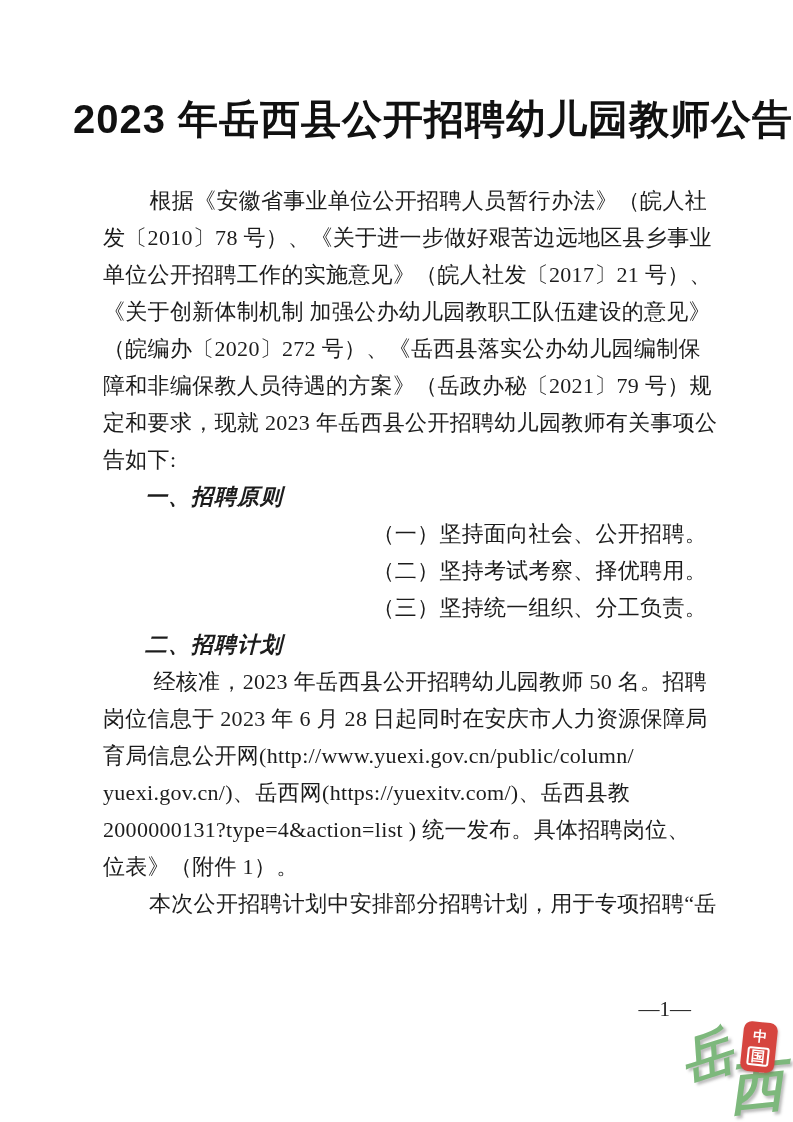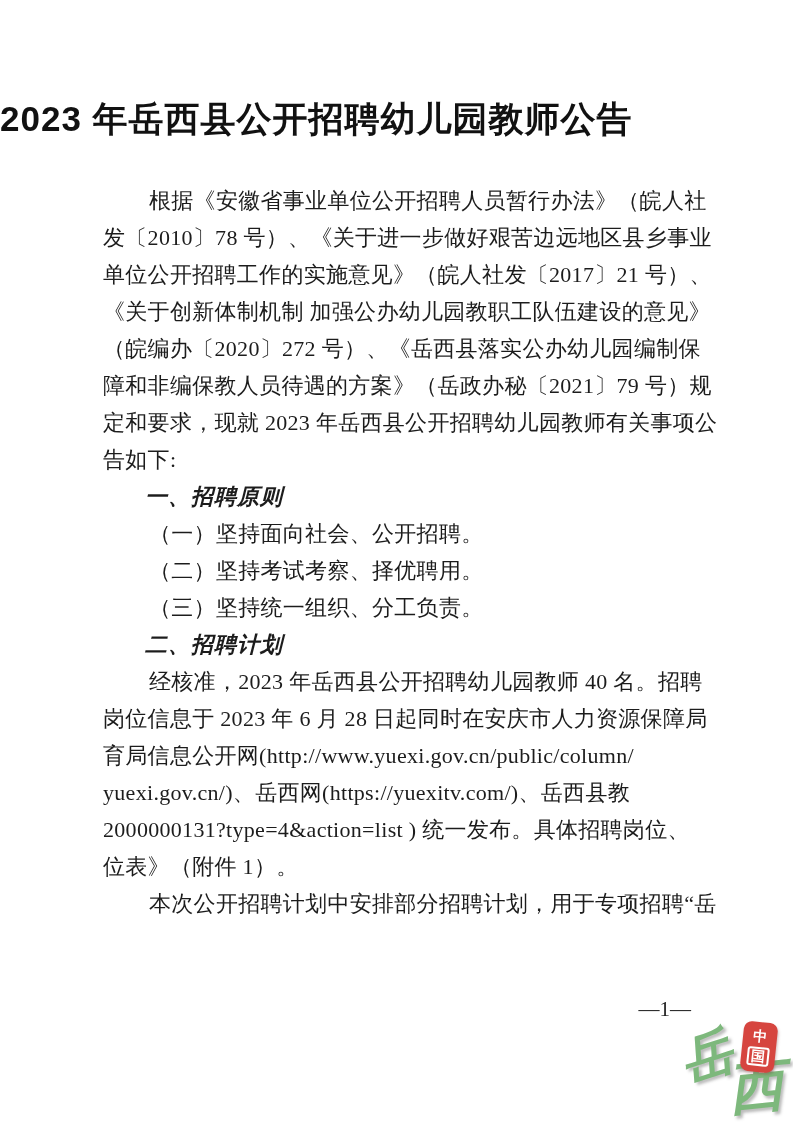--- a/index.html
+++ b/index.html
@@ -14,41 +14,41 @@
   .page {
     position: absolute;
     left: 0; top: 0;
     width: 793px; height: 1122px;
     background: #ffffff;
   }
   .doc-title {
     position: absolute;
     top: 100px; left: 0;
     width: 793px;
-    text-align: left;
-    font-size: 35px;
+    text-align: right;
+    font-size: 40px;
     line-height: 38px;
     font-weight: bold;
     letter-spacing: 1px;
     font-family: "Liberation Sans", "DejaVu Sans", sans-serif;
     color: #111;
   }
   .doc-body {
     position: absolute;
     left: 103px; top: 182px;
     width: 604px;
   }
   .line {
     height: 37px;
     line-height: 37px;
     font-size: 22px;
     white-space: nowrap;
     letter-spacing: 0.3px;
   }
-  .line.indent { padding-left: 46px; }
+  .line.indent { padding-left: 46px; text-align: right; }
   .line.heading {
     padding-left: 42px;
     font-weight: bold;
     font-family: "Liberation Sans", "DejaVu Sans", sans-serif;
     letter-spacing: 1px;
     font-style: italic;
   }
   .page-number {
     position: absolute;
     left: 103px; top: 996px;
@@ -116,21 +116,21 @@
       <div class="line normal">《关于创新体制机制 加强公办幼儿园教职工队伍建设的意见》</div>
       <div class="line normal">（皖编办〔2020〕272 号）、《岳西县落实公办幼儿园编制保</div>
       <div class="line normal">障和非编保教人员待遇的方案》（岳政办秘〔2021〕79 号）规</div>
       <div class="line normal">定和要求，现就 2023 年岳西县公开招聘幼儿园教师有关事项公</div>
       <div class="line normal">告如下:</div>
       <div class="line heading">一、招聘原则</div>
       <div class="line indent">（一）坚持面向社会、公开招聘。</div>
       <div class="line indent">（二）坚持考试考察、择优聘用。</div>
       <div class="line indent">（三）坚持统一组织、分工负责。</div>
       <div class="line heading">二、招聘计划</div>
-      <div class="line indent">经核准，2023 年岳西县公开招聘幼儿园教师 40 名。招聘</div>
+      <div class="line indent">经核准，2023 年岳西县公开招聘幼儿园教师 50 名。招聘</div>
       <div class="line normal">岗位信息于 2023 年 6 月 28 日起同时在安庆市人力资源保障局</div>
       <div class="line normal">育局信息公开网(http://www.yuexi.gov.cn/public/column/</div>
       <div class="line normal">yuexi.gov.cn/)、岳西网(https://yuexitv.com/)、岳西县教</div>
       <div class="line normal">2000000131?type=4&amp;action=list ) 统一发布。具体招聘岗位、</div>
       <div class="line normal">位表》（附件 1）。</div>
       <div class="line indent">本次公开招聘计划中安排部分招聘计划，用于专项招聘“岳</div>
     </div>
 
   <div class="page-number">—1—</div>
 

